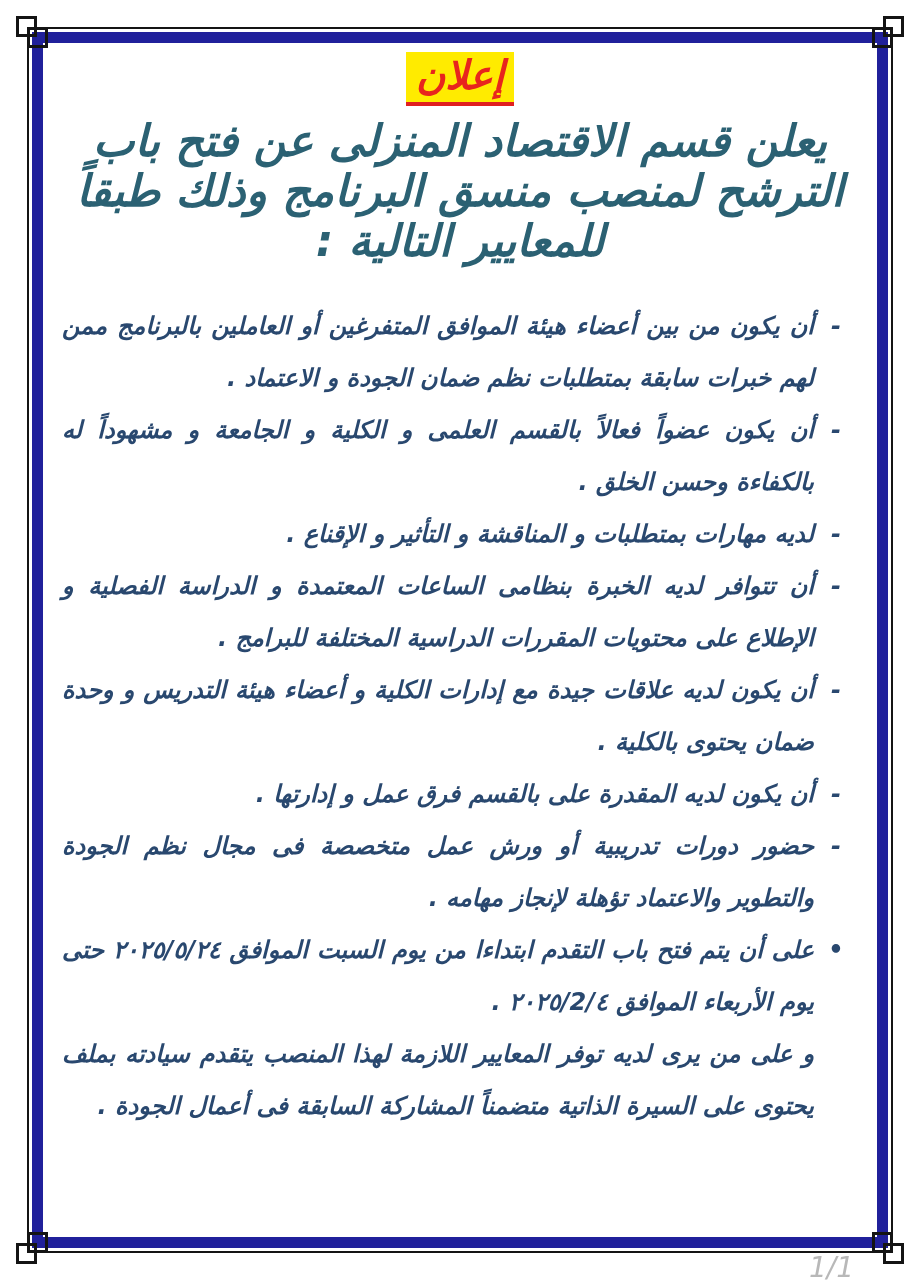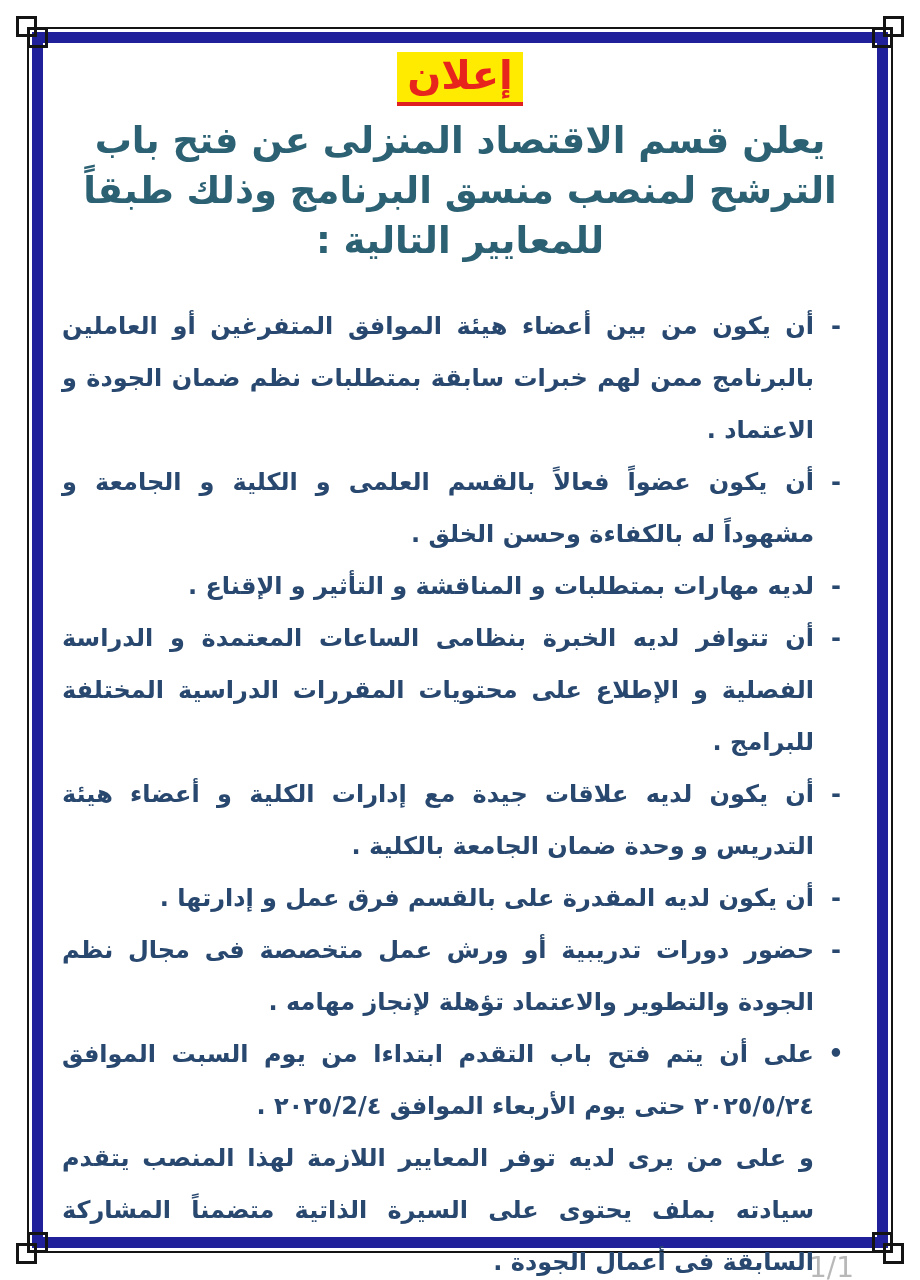--- a/index.html
+++ b/index.html
@@ -3,20 +3,21 @@
 <meta charset="utf-8">
 <style>
   html, body { margin: 0; padding: 0; background: #ffffff; }
   .page {
     position: relative;
     width: 920px;
     height: 1280px;
     background: #ffffff;
     overflow: hidden;
     font-family: "DejaVu Sans", sans-serif;
+    font-style: italic;
   }
   
   .frame-black {
     position: absolute;
     inset: 27px;
     border: 2px solid #141414;
     z-index: 1;
   }
   .frame-blue {
     position: absolute;
@@ -57,21 +58,21 @@
     font-weight: 700;
     color: #e8251d;
     background: #ffeb00;
     padding: 0 10px 4px 10px;
     border-bottom: 4px solid #e02020;
     line-height: 1.15;
   }
   .heading {
     margin: 0 0 0 0;
     text-align: center;
-    font-size: 37px;
+    font-size: 44px;
     font-weight: 700;
     color: #2b6173;
     line-height: 50px;
   }
   .criteria { margin-top: 34px; }
   .item {
     display: flex;
     direction: rtl;
     font-size: 24px;
     font-weight: 700;
@@ -154,21 +155,21 @@
     <span class="item-text">لديه مهارات بمتطلبات و المناقشة و التأثير و الإقناع .</span>
   </div>
 
   <div class="item">
     <span class="item-marker">-</span>
     <span class="item-text">أن تتوافر لديه الخبرة بنظامى الساعات المعتمدة و الدراسة الفصلية و الإطلاع على محتويات المقررات الدراسية المختلفة للبرامج .</span>
   </div>
 
   <div class="item">
     <span class="item-marker">-</span>
-    <span class="item-text">أن يكون لديه علاقات جيدة مع إدارات الكلية و أعضاء هيئة التدريس و وحدة ضمان الجامعة بالكلية .</span>
+    <span class="item-text">أن يكون لديه علاقات جيدة مع إدارات الكلية و أعضاء هيئة التدريس و وحدة ضمان يحتوى بالكلية .</span>
   </div>
 
   <div class="item">
     <span class="item-marker">-</span>
     <span class="item-text">أن يكون لديه المقدرة على بالقسم فرق عمل و إدارتها .</span>
   </div>
 
   <div class="item">
     <span class="item-marker">-</span>
     <span class="item-text">حضور دورات تدريبية أو ورش عمل متخصصة فى مجال نظم الجودة والتطوير والاعتماد تؤهلة لإنجاز مهامه .</span>

